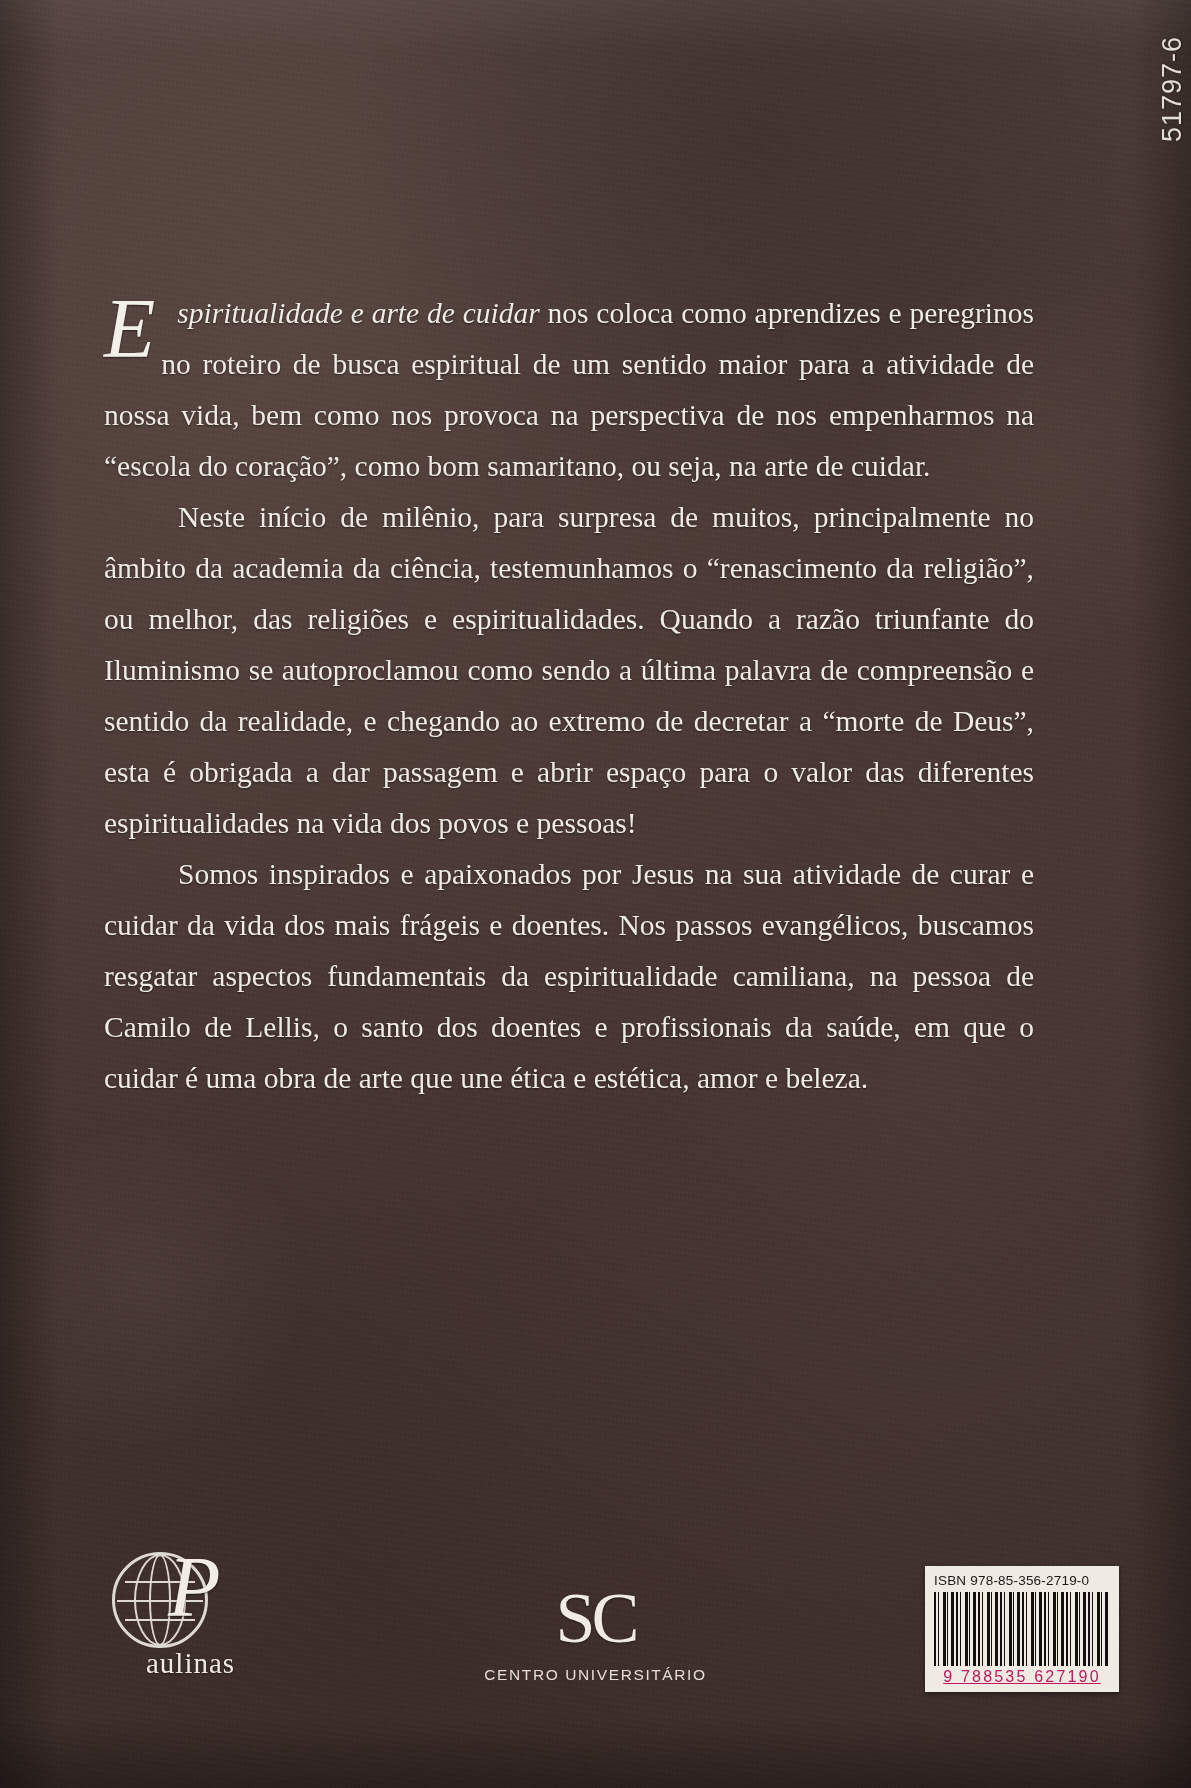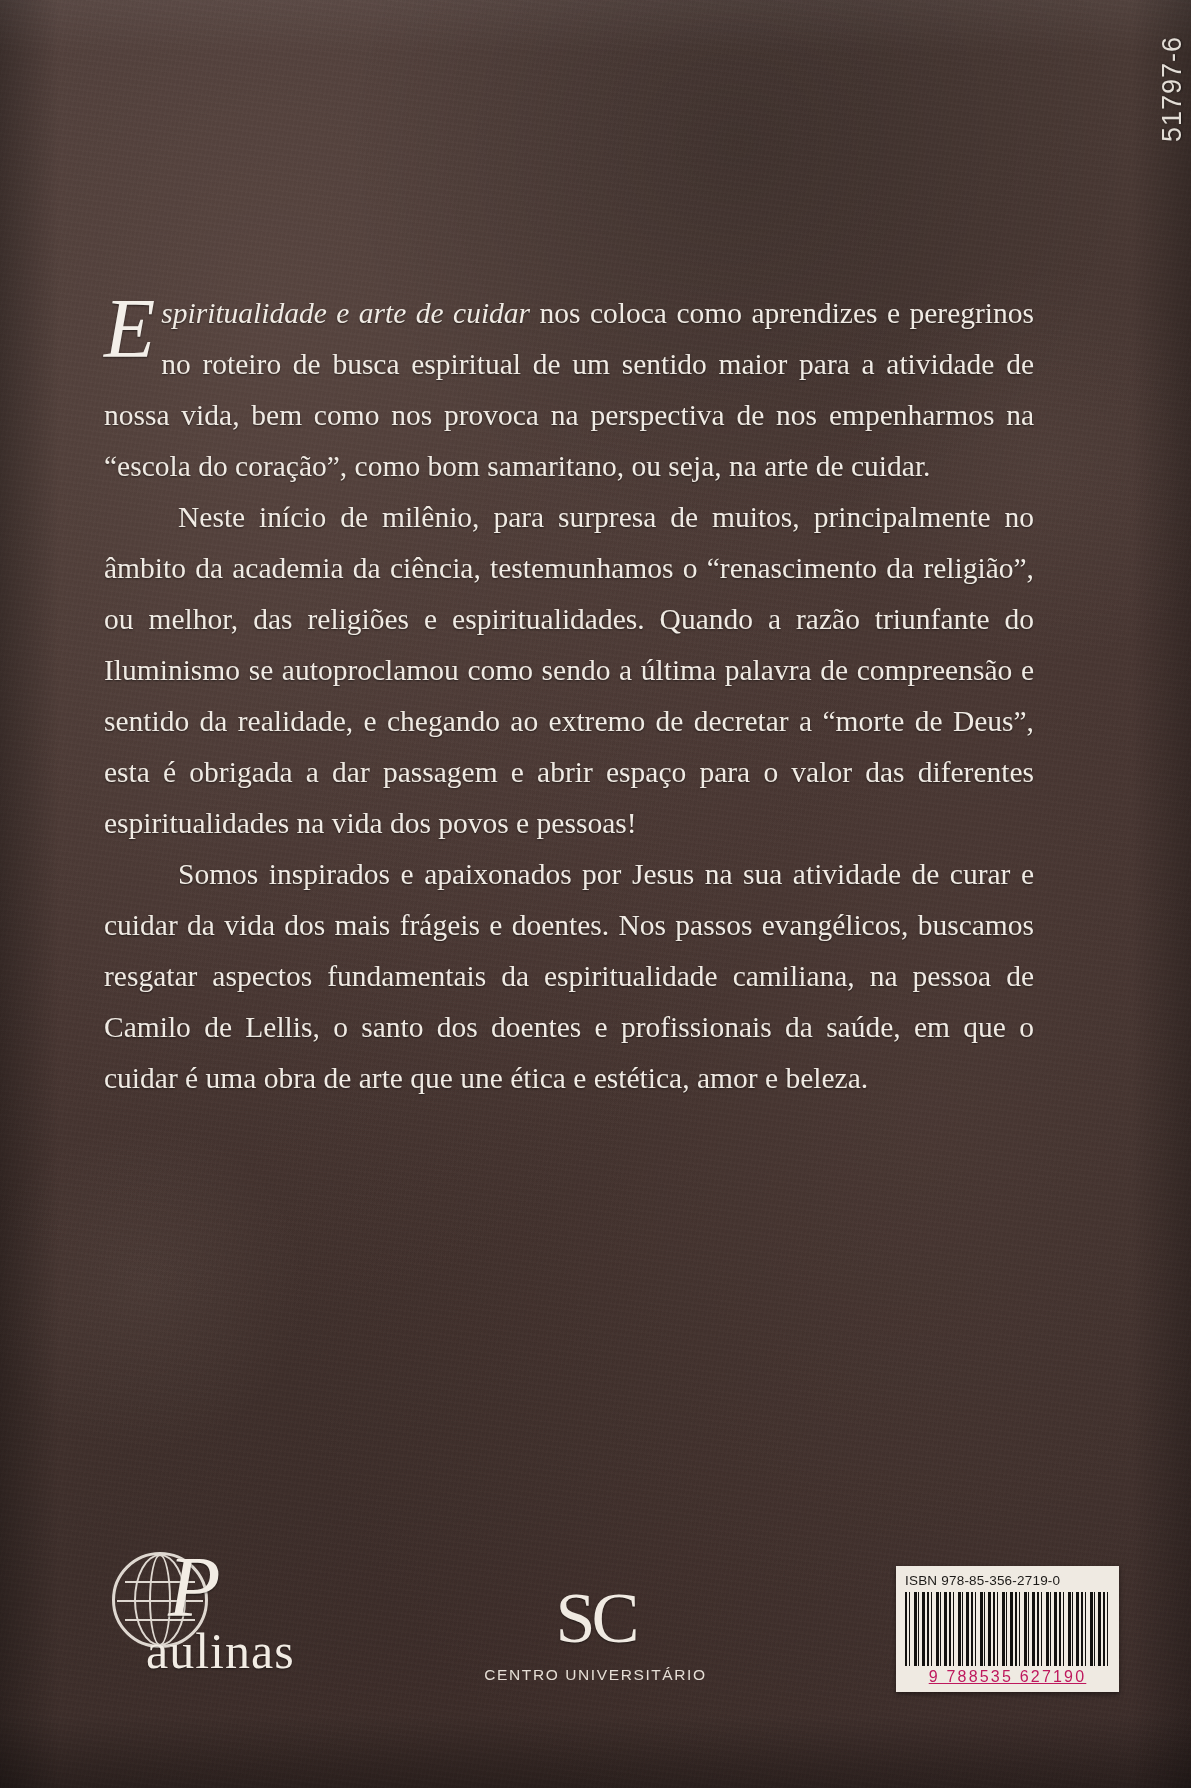--- a/index.html
+++ b/index.html
@@ -98,20 +98,21 @@
     font-family: "Liberation Serif", serif;
     font-style: italic;
     font-size: 84px;
     line-height: 70px;
     padding: 4px 2px 0 0;
     margin: 2px 4px 0 0;
     color: #f3efe9;
   }
   .book-title {
     font-style: italic;
+    margin-left: 16px;
   }
 
   
   .bottom-row {
     position: absolute;
     left: 0;
     right: 0;
     bottom: 96px;
     height: 180px;
     z-index: 3;
@@ -186,21 +187,21 @@
     font-size: 86px;
     line-height: 86px;
     color: #f2ece4;
     text-shadow: 0 1px 2px rgba(0,0,0,0.5);
   }
   .logo-paulinas .pname {
     position: absolute;
     left: 38px;
     bottom: 4px;
     font-family: "Liberation Serif", serif;
-    font-size: 50px;
+    font-size: 29px;
     letter-spacing: 1px;
     color: #f2ece4;
     text-shadow: 0 1px 2px rgba(0,0,0,0.5);
   }
 
   
   .logo-camilo {
     position: absolute;
     left: 50%;
     transform: translateX(-50%);
@@ -230,21 +231,21 @@
     font-size: 32px;
     letter-spacing: 1px;
     color: #f1ebe3;
   }
 
   
   .barcode-box {
     position: absolute;
     right: 72px;
     bottom: 0px;
-    width: 223px;
+    width: 194px;
     background: #efeae2;
     padding: 7px 9px 6px 9px;
     box-sizing: border-box;
     box-shadow: 0 2px 5px rgba(0,0,0,0.45);
   }
   .barcode-box .isbn-text {
     font-family: "Liberation Sans", sans-serif;
     font-size: 13.5px;
     color: #1c1a18;
     letter-spacing: 0.2px;

